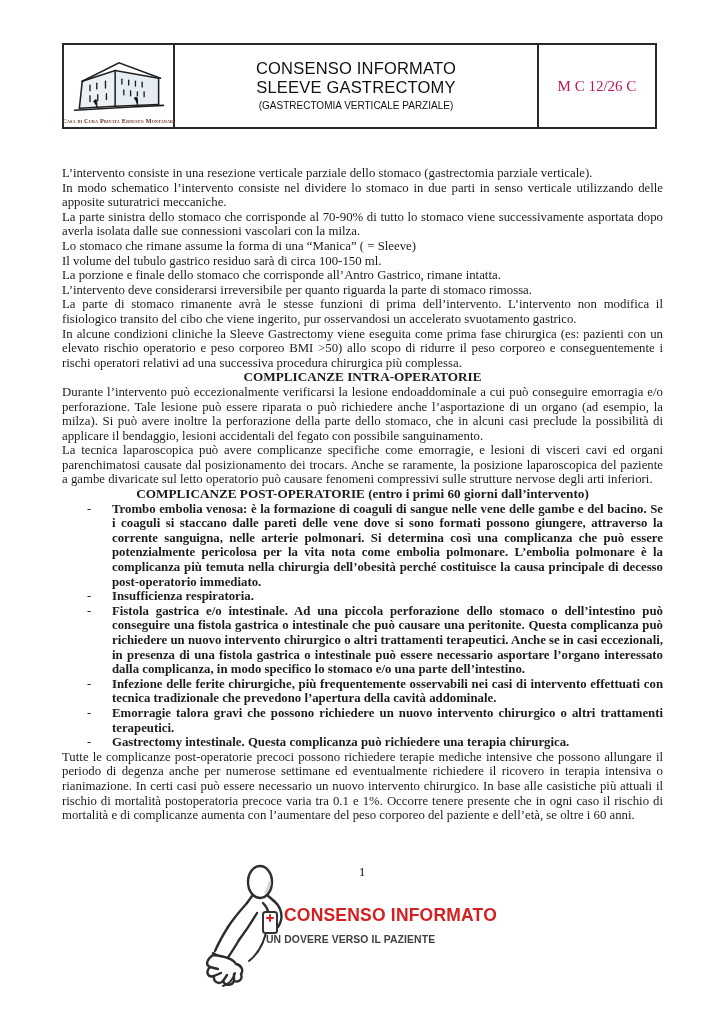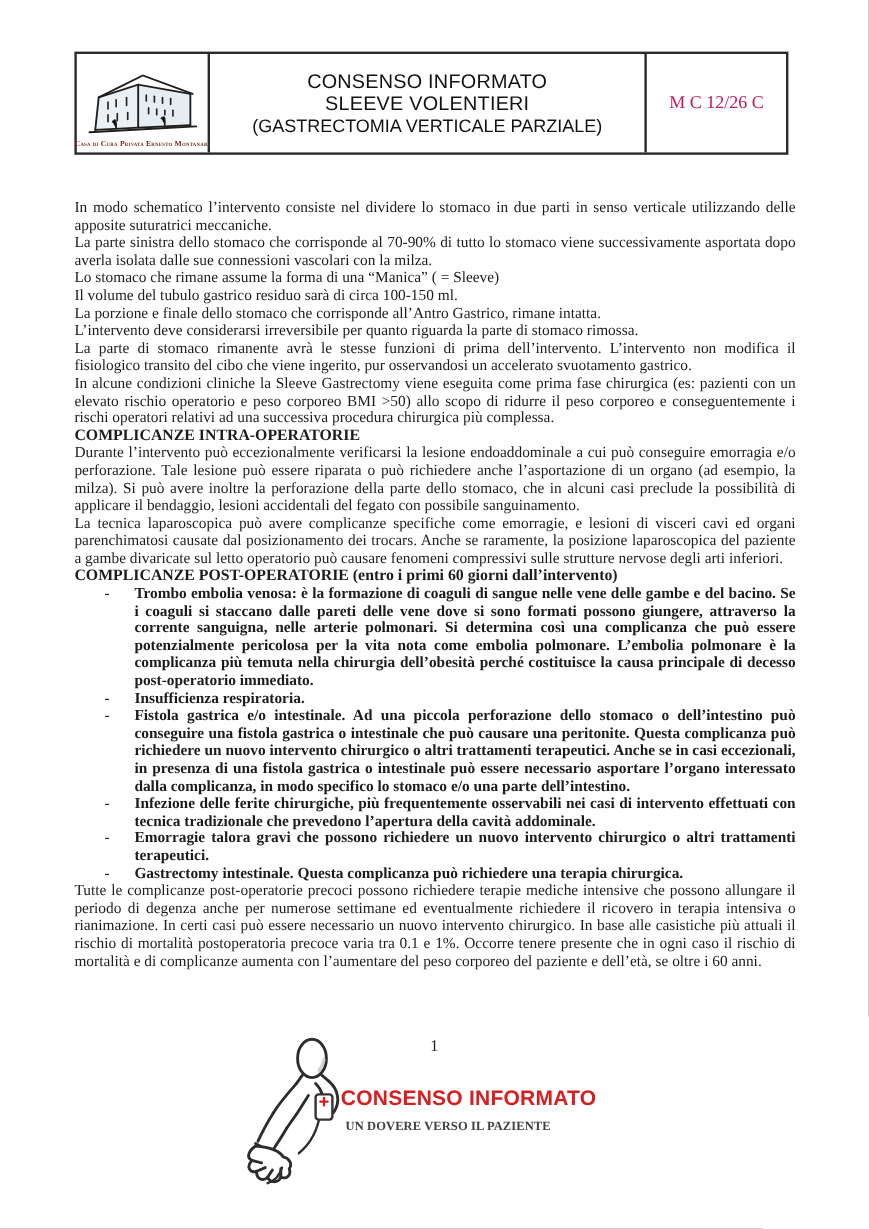--- a/index.html
+++ b/index.html
@@ -26,55 +26,55 @@
     font-family:"Liberation Serif", serif; font-variant:small-caps;
     font-weight:bold; font-size:6.4px; letter-spacing:.2px;
     color:#6b2e20; white-space:nowrap; margin-top:1px;
   }
   .title-cell {
     flex:1; display:flex; flex-direction:column; align-items:center;
     justify-content:center; text-align:center;
     font-family:"Liberation Sans", sans-serif; color:#111;
   }
   .title-line { font-size:16.5px; line-height:19px; letter-spacing:.2px; }
-  .title-sub  { font-size:15px; line-height:17px; }
+  .title-sub  { font-size:10px; line-height:17px; }
   .code-cell {
     width:116px; display:flex; align-items:center; justify-content:center;
     font-size:15px; color:#be185d;
   }
 
   
   .doc-body {
     position:absolute; left:62px; top:166px; width:601px;
     font-size:12.8px; line-height:14.6px; text-align:justify;
   }
   .doc-body p { margin:0; }
   .sec-heading {
     font-weight:bold; font-size:13.2px; margin-top:21px; margin-bottom:0;
-    text-align:left;
+    text-align:center;
   }
   .bullet { position:relative; padding-left:50px; }
   .bullet .bm { position:absolute; left:25px; top:0; }
   .bullet .bt { display:block; text-align:justify;font-weight:bold; }
 
   
   .page-number {
     position:absolute; left:0; top:864px; width:724px; text-align:center;
     font-size:13.5px; color:#222;
   }
   .footer-figure { position:absolute; left:205px; top:861px; }
   .brand-title {
     position:absolute; left:284px; top:905px;
     font-family:"Liberation Sans", sans-serif; font-weight:bold;
     font-size:17.5px; color:#d42020; letter-spacing:.2px; white-space:nowrap;
   }
   .tagline {
-    position:absolute; font-family:Liberation Serif, serif;
+    position:absolute; font-family:Liberation Sans, sans-serif;
     font-weight:bold; font-size:10.4px; color:#404040;
-    letter-spacing:.1px; white-space:nowrap;padding-left:22px;
+    letter-spacing:.1px; white-space:nowrap;
   }
   .tagline-1 { left:266px; top:934px; }
   .tagline-2 { left:251px; top:947px; }
 </style>
 </head>
 <body>
 
 <div class="page">
 
   <div class="header-table">
@@ -109,27 +109,28 @@
               <path d="M76,35 v5"></path>
             <path d="M24,45 q3,-4 3,2 v4"></path>
             <path d="M66,42 q3,-3 3,2 v4"></path>
           </g>
         </svg>
       </span>
       <div class="logo-caption">Casa di Cura Privata Ernesto Montanari</div>
     </div>
     <div class="hcell title-cell">
       <div class="title-line">CONSENSO INFORMATO</div>
-      <div class="title-line">SLEEVE VOLENTIERI</div>
+      <div class="title-line">SLEEVE GASTRECTOMY</div>
       <div class="title-sub">(GASTRECTOMIA VERTICALE PARZIALE)</div>
     </div>
     <div class="hcell code-cell">M C 12/26 C</div>
   </div>
 
   <div class="doc-body">
+    <p>L’intervento consiste in una resezione verticale parziale dello stomaco (gastrectomia parziale verticale).</p>
     <p>In modo schematico l’intervento consiste nel dividere lo stomaco in due parti in senso verticale utilizzando delle apposite suturatrici meccaniche.</p>
     <p>La parte sinistra dello stomaco che corrisponde al 70-90% di tutto lo stomaco viene successivamente asportata dopo averla isolata dalle sue connessioni vascolari con la milza.</p>
     <p>Lo stomaco che rimane assume la forma di una “Manica” ( = Sleeve)</p>
     <p>Il volume del tubulo gastrico residuo sarà di circa 100-150 ml.</p>
     <p>La porzione e finale dello stomaco che corrisponde all’Antro Gastrico, rimane intatta.</p>
     <p>L’intervento deve considerarsi irreversibile per quanto riguarda la parte di stomaco rimossa.</p>
     <p>La parte di stomaco rimanente avrà le stesse funzioni di prima dell’intervento. L’intervento non modifica il fisiologico transito del cibo che viene ingerito, pur osservandosi un accelerato svuotamento gastrico.</p>
     <p>In alcune condizioni cliniche la Sleeve Gastrectomy viene eseguita come prima fase chirurgica (es: pazienti con un elevato rischio operatorio e peso corporeo BMI &gt;50) allo scopo di ridurre il peso corporeo e conseguentemente i rischi operatori relativi ad una successiva procedura chirurgica più complessa.</p>
 
     <p class="sec-heading">COMPLICANZE INTRA-OPERATORIE</p>

